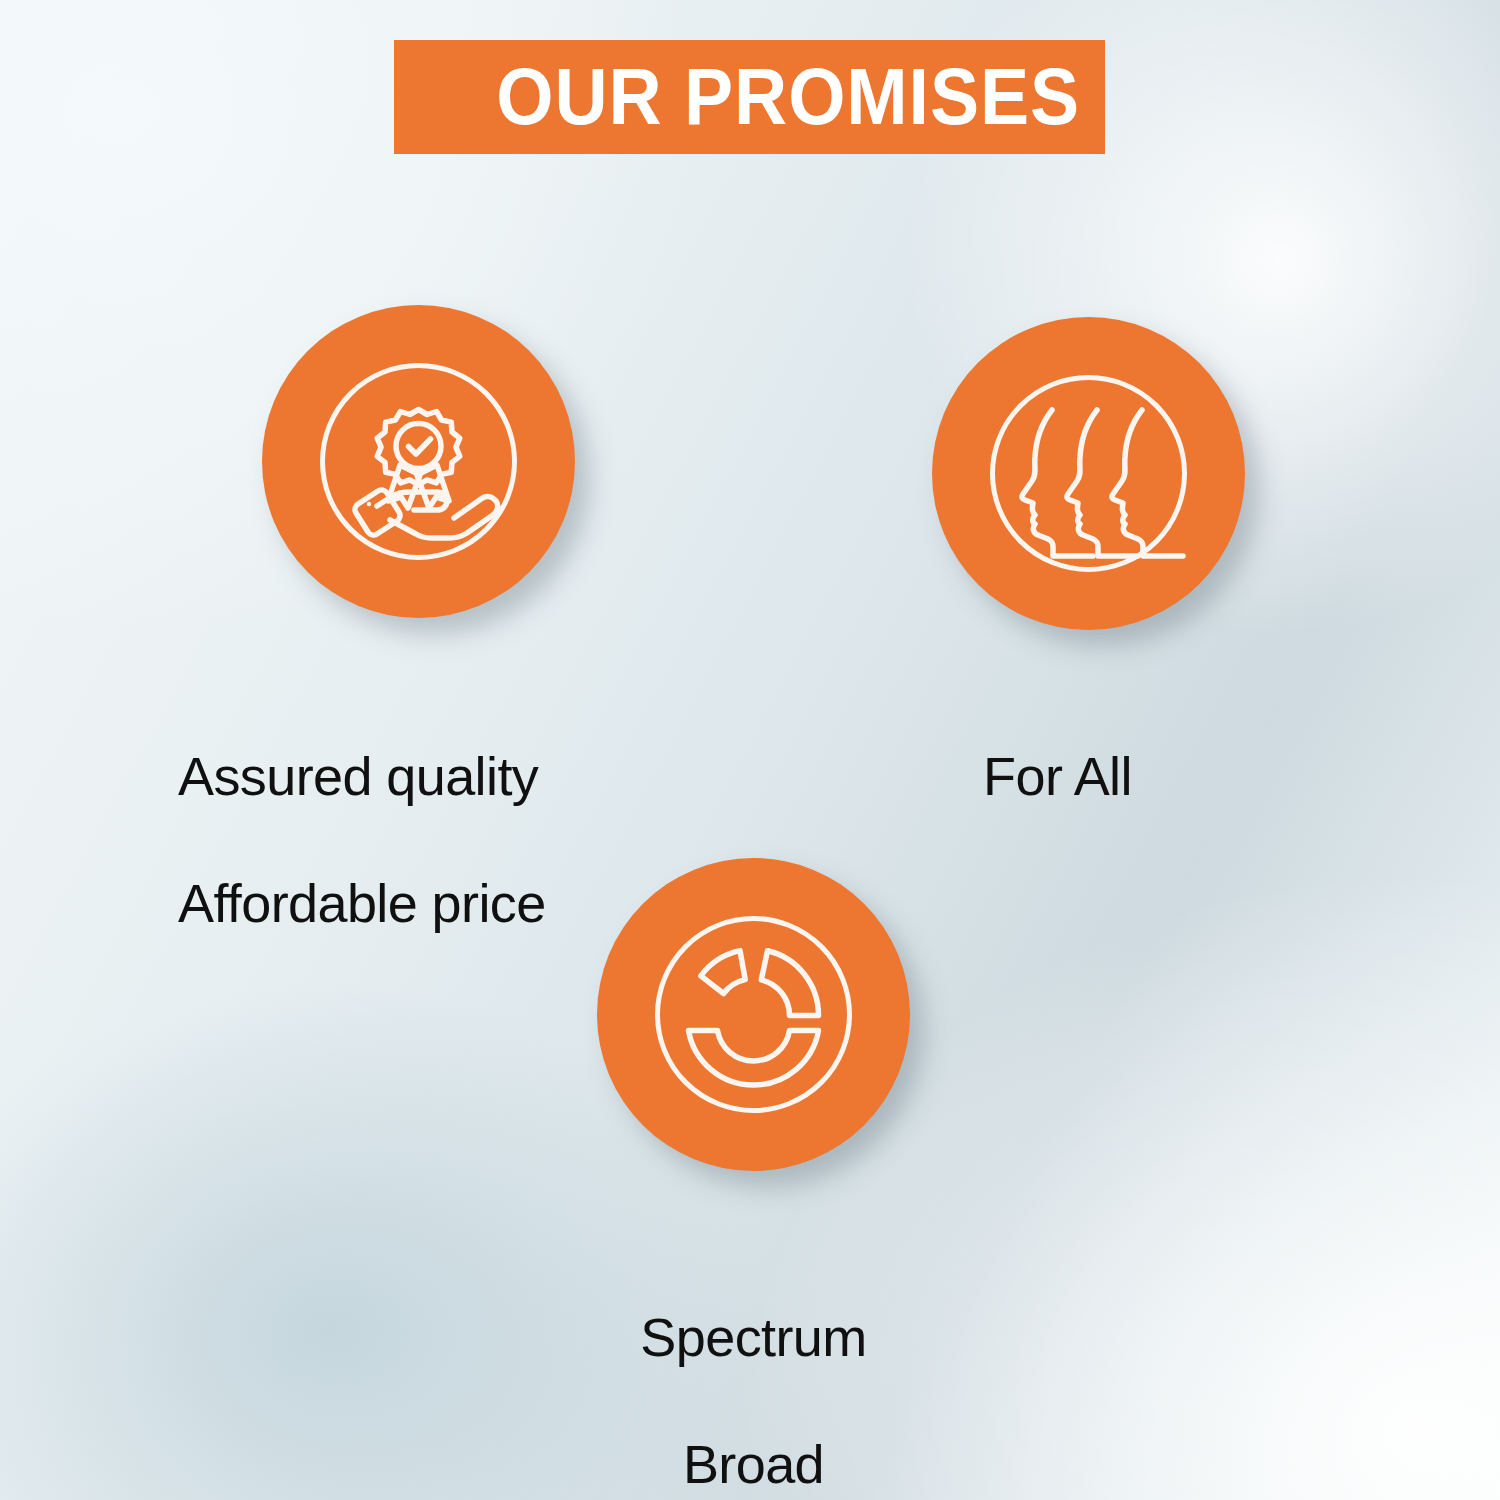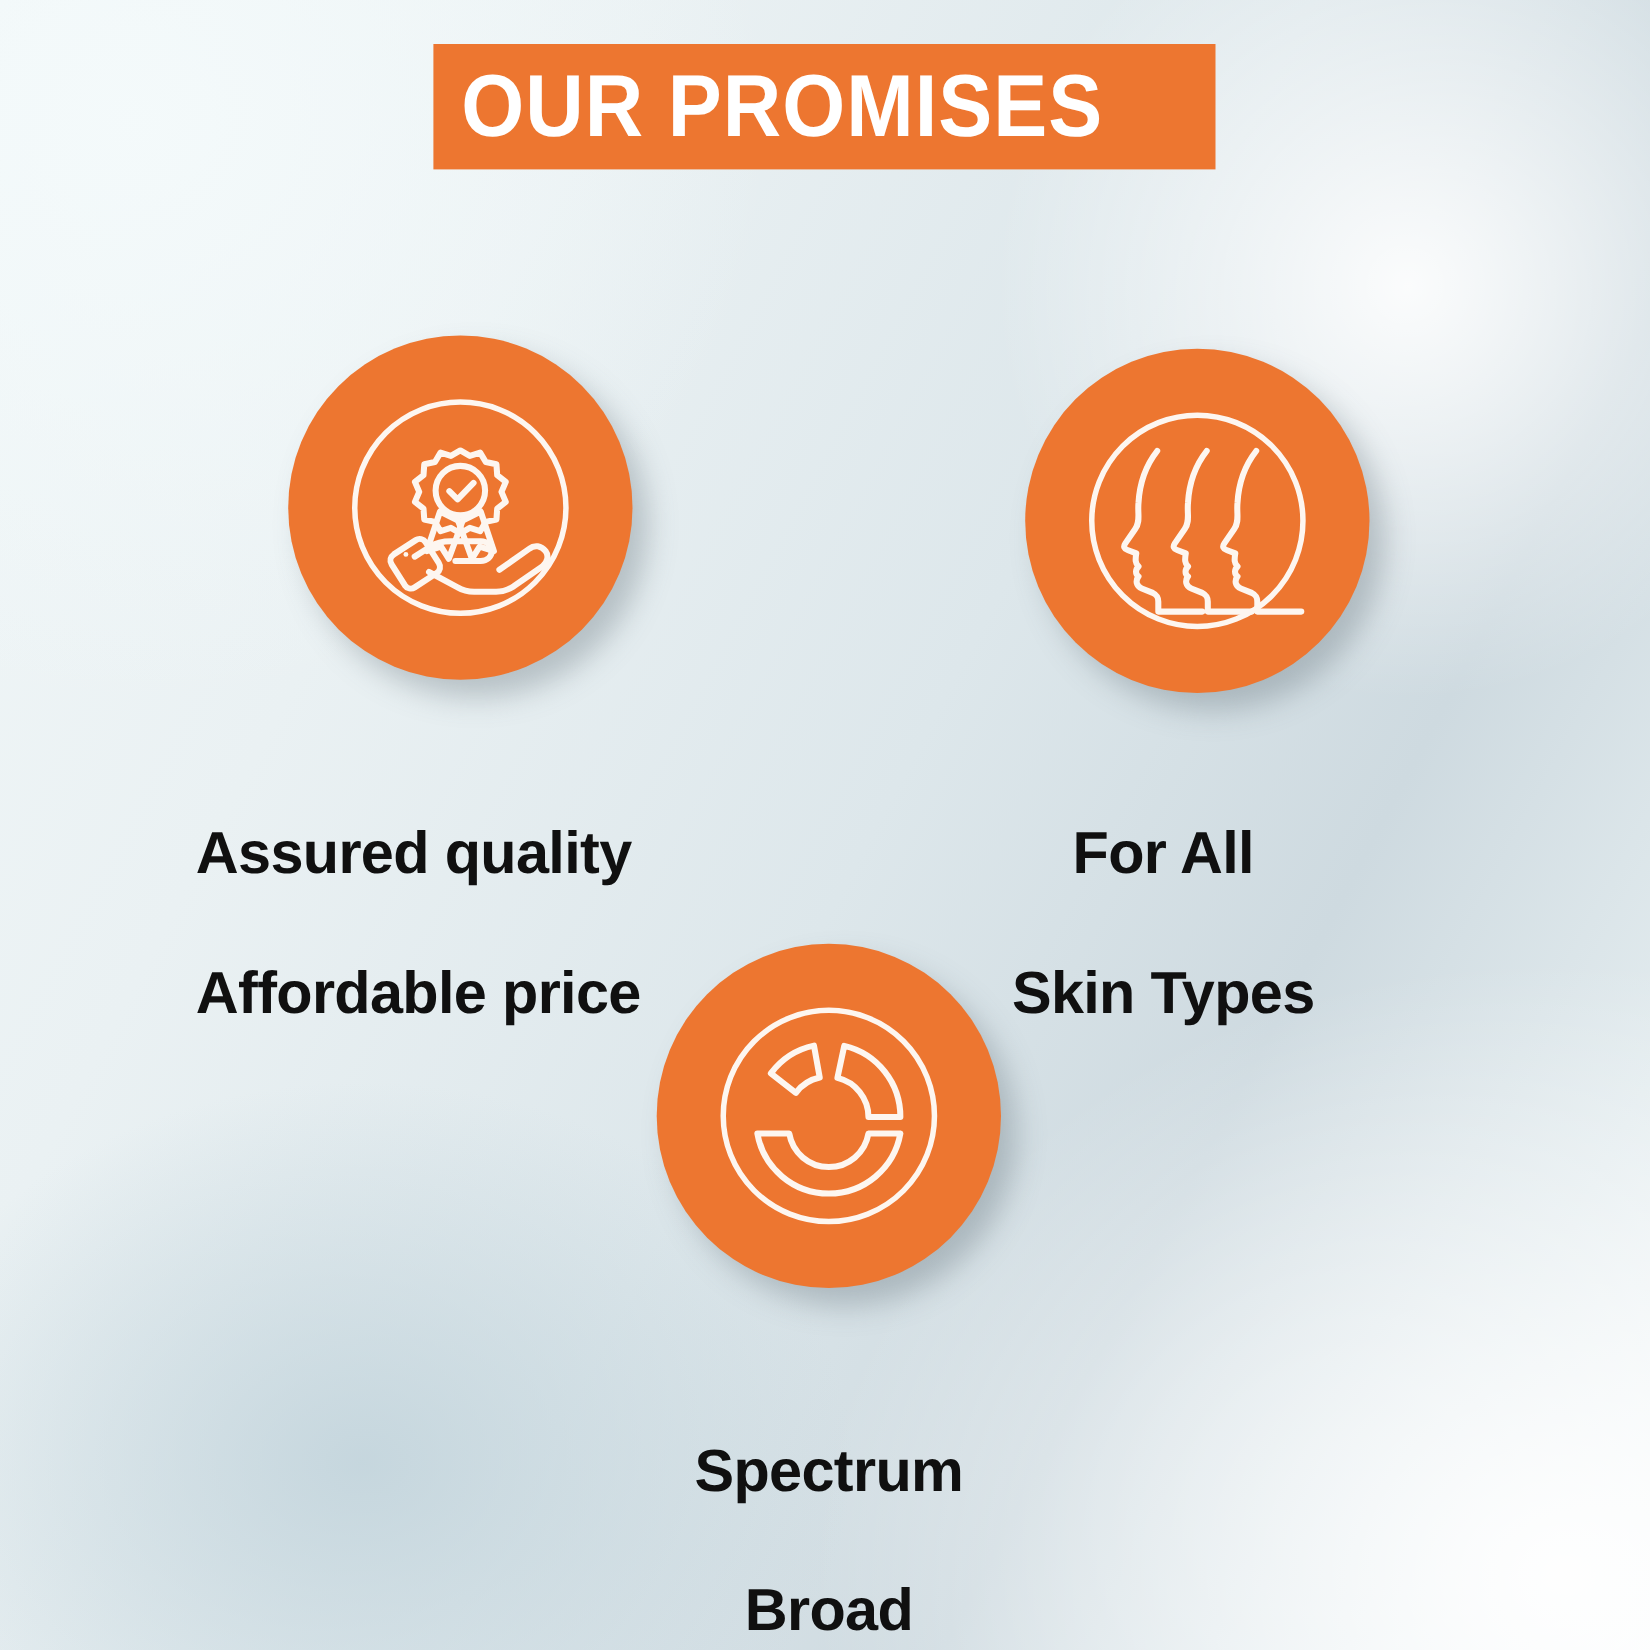--- a/index.html
+++ b/index.html
@@ -45,21 +45,21 @@
   
   .banner {
     position: absolute;
     left: 394px;
     top: 40px;
     width: 711px;
     height: 114px;
     background: #ed7630;
     display: flex;
     align-items: center;
-    justify-content: flex-start;
+    justify-content: flex-end;
     z-index: 5;
   }
   .banner-title {
     color: #ffffff;
     font-family: "Liberation Sans Narrow", "Liberation Sans", sans-serif;
     font-weight: 700;
     font-size: 80px;
     line-height: 1;
     letter-spacing: 1px;
     transform: scaleX(0.92);
@@ -86,21 +86,21 @@
   }
   .circle svg {
     display: block;
     width: 100%;
     height: 100%;
   }
 
   .caption {
     position: absolute;
     color: #101010;
-    font-weight: 700;
+    font-weight: 400;
     font-size: 54px;
     line-height: 1.17;
     letter-spacing: -0.6px;
     white-space: pre-line;
   }
   .caption .cap-line { display: block; }
 
   
   #promise-1 { left: 262px; top: 305px; }
   #caption-1 { left: 178px; top: 682px; text-align: left; }
@@ -193,21 +193,20 @@
                    c-3 3 -3 7 0 9
                    c-3 4 -2 9 3 11
                    l10 4 c4 2 5 4 5 8 l0 9
                    l40 0"></path>
         </g>
       </svg>
     </div>
   </div>
   <div class="caption" id="caption-2">
     <span class="cap-line">For All</span>
-    <span class="cap-line">Skin Types</span>
   </div>
 
   <div class="promise" id="promise-3">
     <div class="circle">
       <svg viewBox="0 0 313 313">
         <g fill="none" stroke="#fdf6f0" stroke-width="5.5" stroke-linecap="butt" stroke-linejoin="round">
           <circle cx="156.5" cy="156.5" r="96" stroke-width="5"></circle>
 
           <path d="M103.8 117.8
                    A 66 66 0 0 1 143.0 92.6

